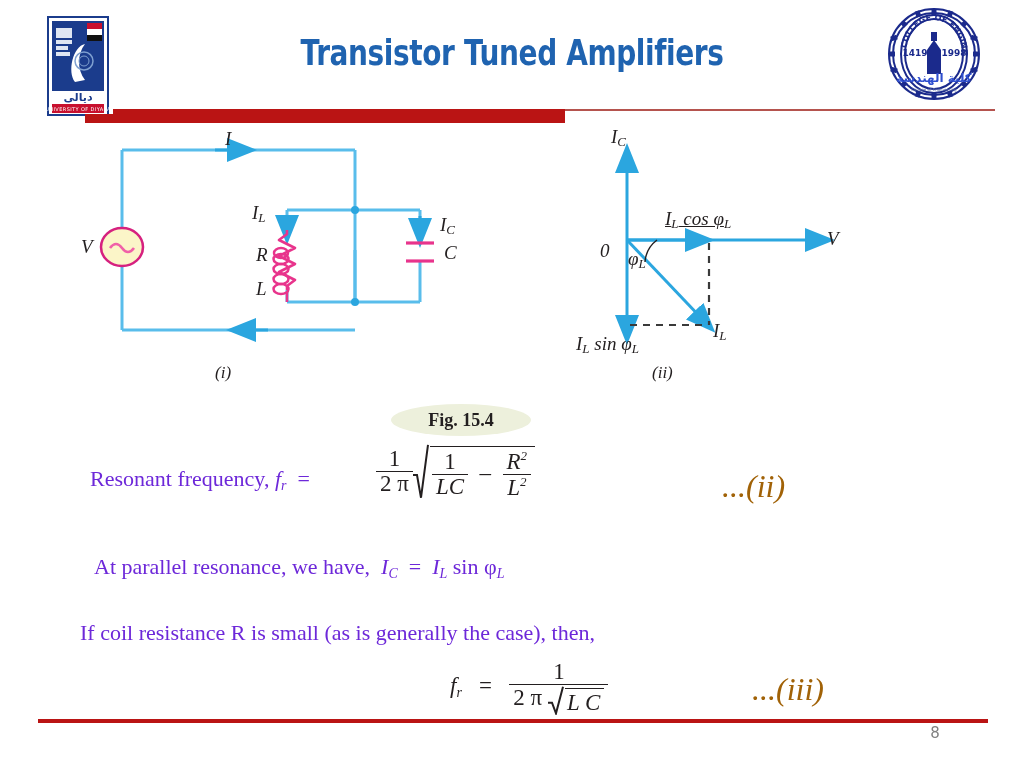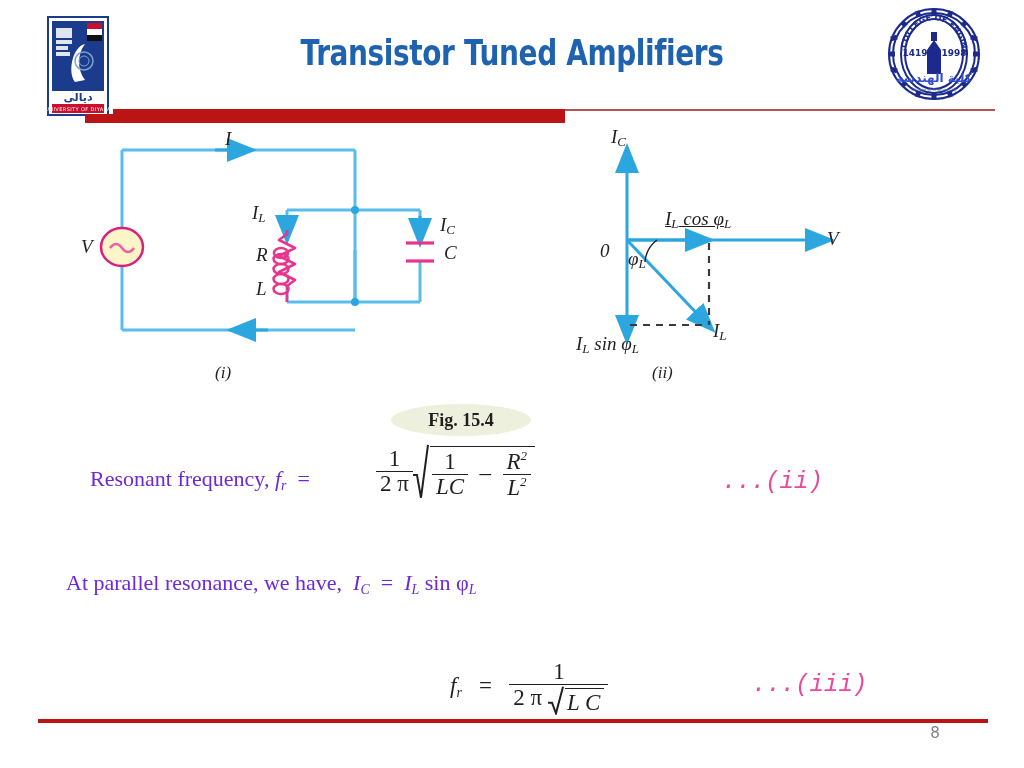--- a/index.html
+++ b/index.html
@@ -122,30 +122,30 @@
     font-family: "Liberation Serif", serif;
     font-size: 22px;
     color: #6d28d9;
     white-space: nowrap;
   }
   .it { font-style: italic; }
   .sup { font-size: 13px; vertical-align: super; font-style: italic; }
   .sb  { font-size: 14px; vertical-align: -4px; font-style: italic; }
 
   #line-resonant { left: 90px; top: 466px; }
-  #line-parallel { left: 66px; top: 554px; margin-top: 16px; }
+  #line-parallel { left: 94px; top: 554px; }
   #line-coil     { left: 80px; top: 620px; }
 
   #eq-ref-ii  { position: absolute; left: 722px; top: 468px; }
   #eq-ref-iii { position: absolute; left: 752px; top: 671px; }
   .eq-ref {
-    font-family: Liberation Mono, monospace;
+    font-family: Liberation Serif, serif;
     font-style: italic;
-    font-size: 24px;
-    color: #ec4899;
+    font-size: 32px;
+    color: #a16207;
   }
 
   
   .frac {
     display: inline-block;
     vertical-align: middle;
     text-align: center;
     line-height: 1.05;
   }
   .frac .num { display: block; padding: 0 4px; }
@@ -414,20 +414,21 @@
 
   <span class="eq-ref" id="eq-ref-ii">...(ii)</span>
 
   <div class="body-text" id="line-parallel">
     <span>At parallel resonance, we have,</span>&nbsp;
     <span class="it">I</span><span class="sb">C</span>
     &nbsp;<span>=</span>&nbsp;
     <span class="it">I</span><span class="sb">L</span><span> sin φ</span><span class="sb">L</span>
   </div>
 
+  <div class="body-text" id="line-coil">If coil resistance R is small (as is generally the case), then,</div>
 
   <div id="formula-2">
     <span class="it">f</span><span class="sb">r</span>
     &nbsp;&nbsp;<span>=</span>&nbsp;&nbsp;
     <span class="frac">
       <span class="num">1</span>
       <span class="den">
         <span>2 π</span>
         <span class="rad">
           <svg class="radsign" viewBox="0 0 16 34" preserveAspectRatio="none">

